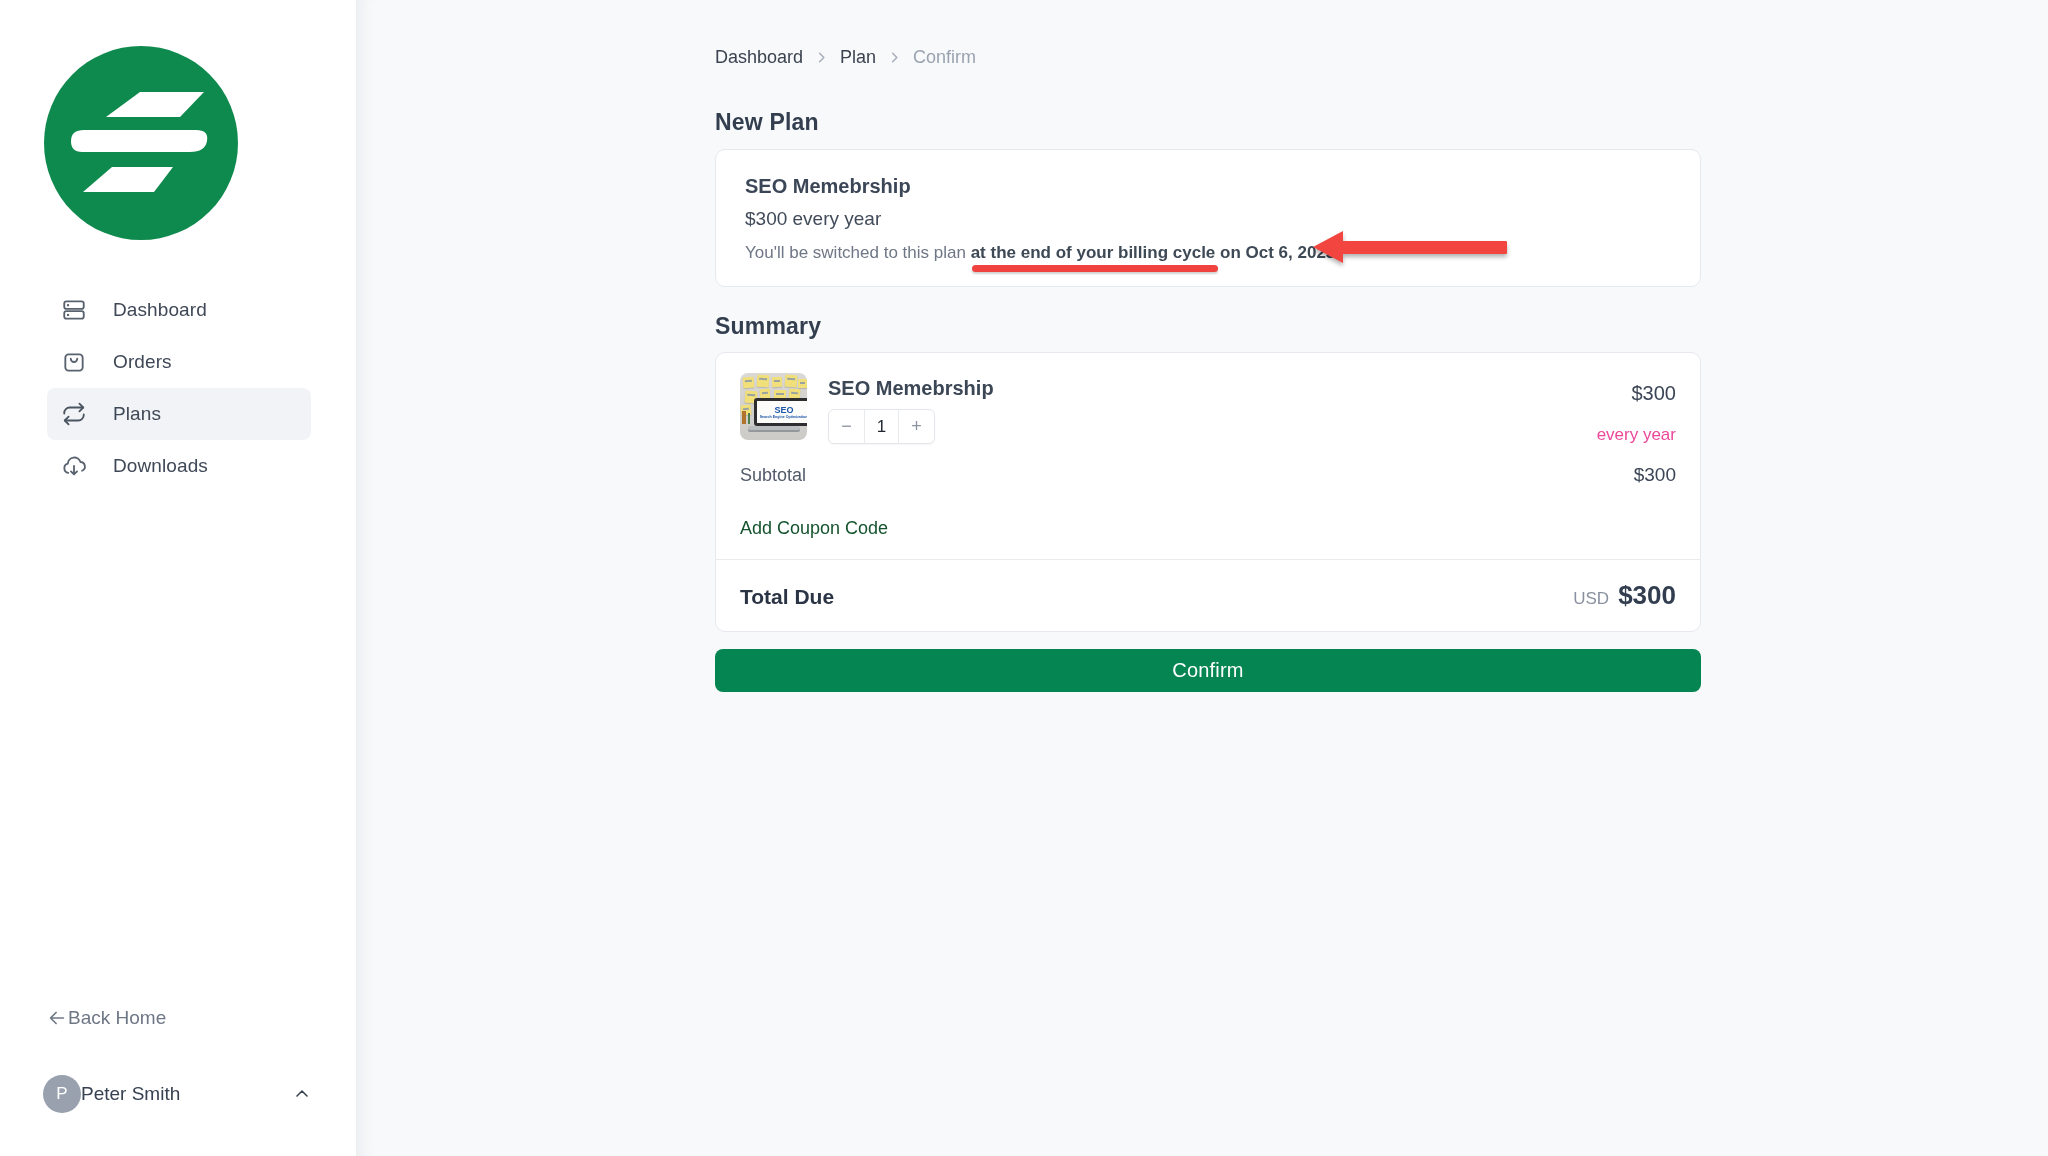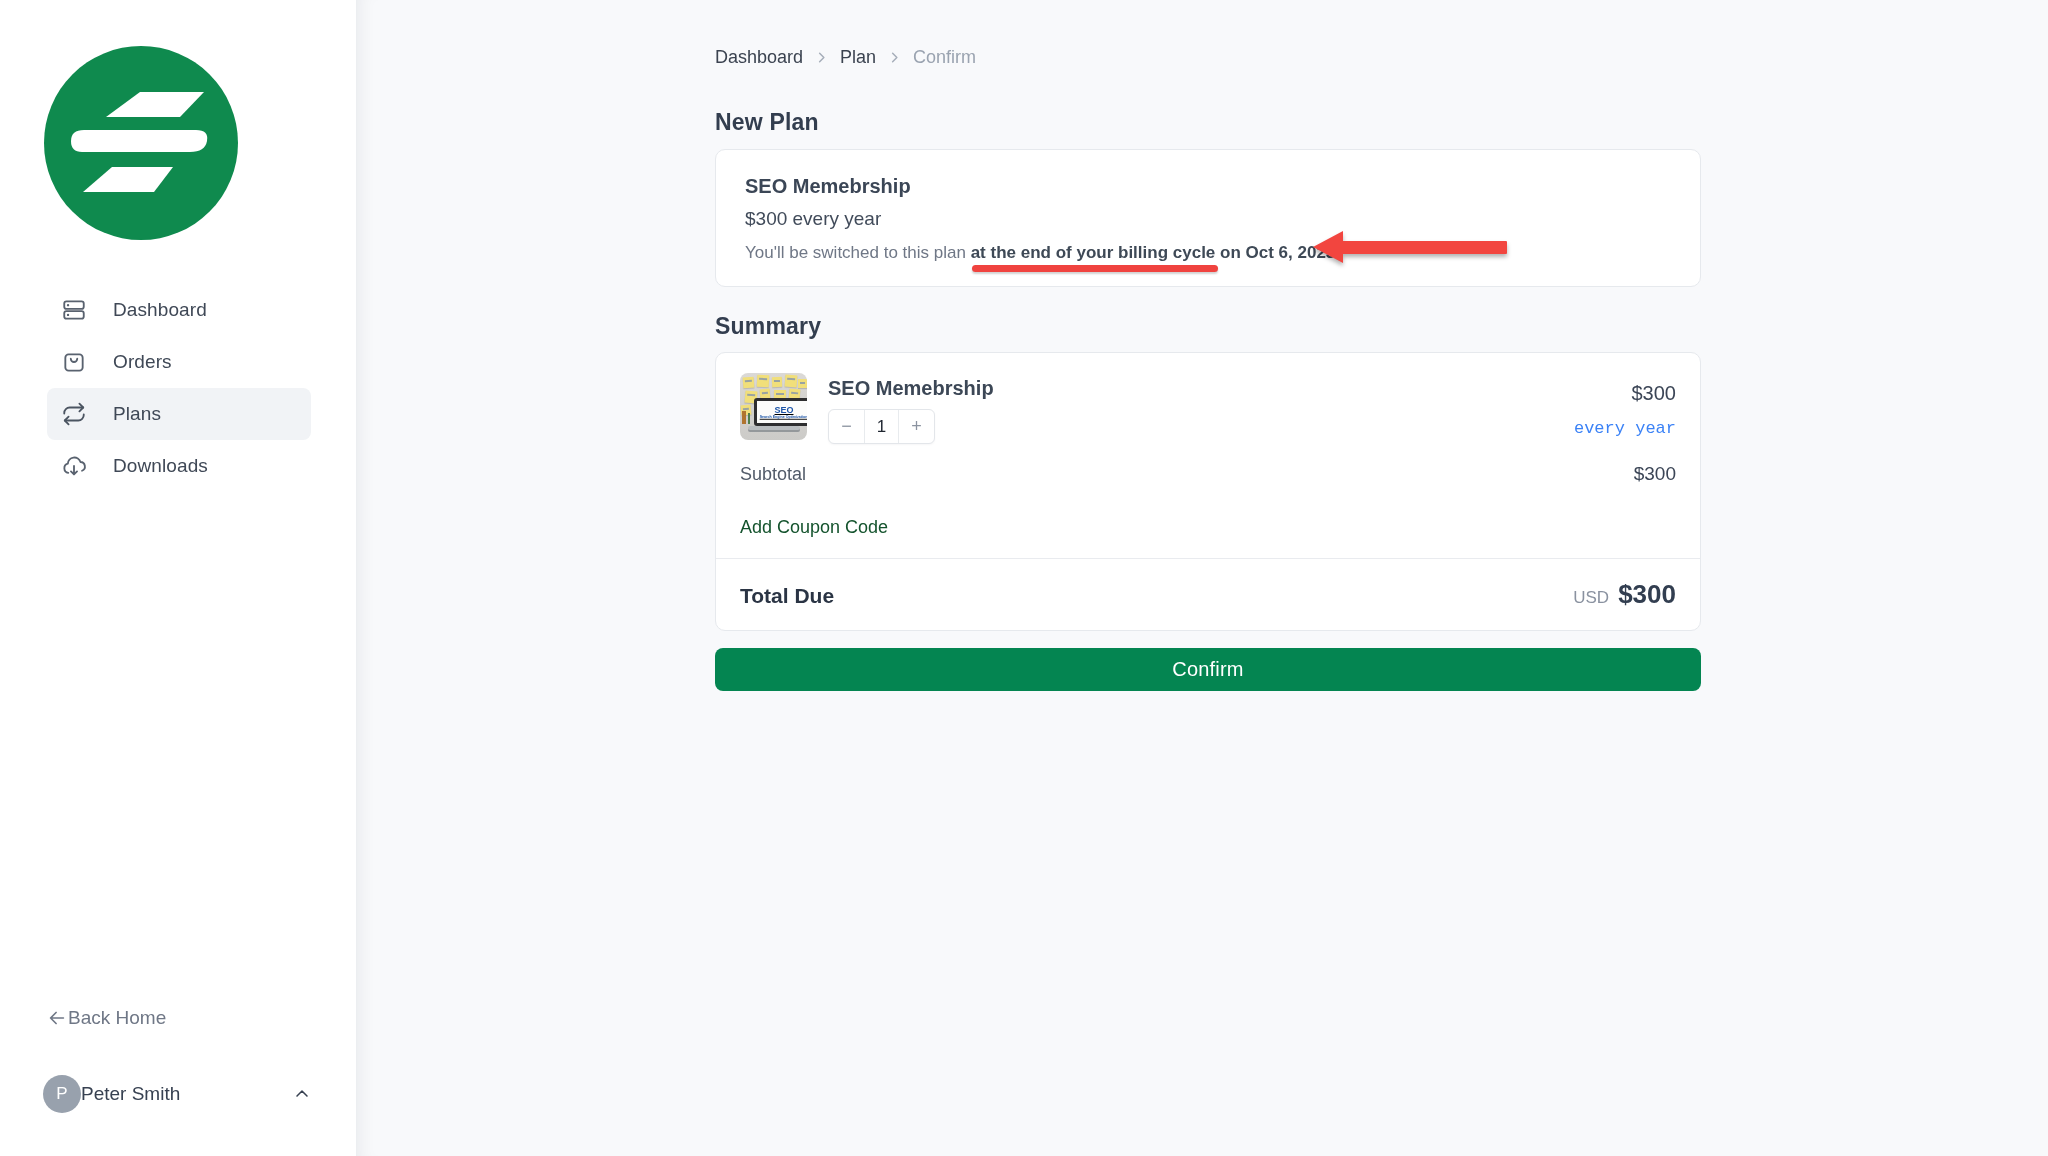--- a/index.html
+++ b/index.html
@@ -58,38 +58,38 @@
     border-right:30px solid #f2453f; }
   
   .summary-card{ margin-top:12px; padding:20px 24px; }
   .item-row{ display:flex; align-items:flex-start; gap:21px; }
   .thumb{ width:67px; height:67px; border-radius:8px; overflow:hidden; position:relative;
     background:linear-gradient(#dbd9d6,#ccCBc8); flex:0 0 67px; }
   .note{ position:absolute; background:#f1df7a; box-shadow:0 1px 1px rgba(0,0,0,.15); }
   .note::after{ content:""; position:absolute; left:2px; right:2px; top:3px; height:2px; background:#7389b4; opacity:.7; }
   .t-screen{ position:absolute; left:14px; top:25px; width:60px; height:28px;
     background:#fcfcfb; border:3px solid #2e2e30; border-radius:3px; display:flex;
-    flex-direction:column; align-items:center; justify-content:center;text-decoration:underline; }
+    flex-direction:column; align-items:center; justify-content:center; }
   .t-seo{ font-size:9px; font-weight:700; color:#1d55a8; line-height:9px; }
   .t-sub{ font-size:4px; font-weight:700; color:#1d55a8; line-height:4px; transform:scale(.9); white-space:nowrap; }
   .t-base{ position:absolute; left:8px; top:53px; width:52px; height:4px;
     background:#b9bdc0; border-radius:2px; box-shadow:0 2px 0 #94989b; }
   .t-pencils{ position:absolute; left:2px; top:38px; width:4px; height:13px; background:#b0742f;
     box-shadow:5px 1px 0 -1px #4f7f4a; }
   .item-mid{ flex:1; padding-top:4px; }
   .item-name{ font-size:20px; font-weight:600; color:#3c4756; }
   .stepper{ display:inline-flex; margin-top:9px; border:1px solid #e3e6ea; border-radius:6px;
     background:#fff; overflow:hidden; box-shadow:0 1px 2px rgba(16,24,40,.04); }
   .stepper .cell{ width:35px; height:33px; display:flex; align-items:center; justify-content:center;
     font-size:18px; }
   .stepper .btn{ color:#8b93a0; cursor:pointer; }
   .stepper .qty{ border-left:1px solid #e8ebee; border-right:1px solid #e8ebee; color:#1f2630; font-size:17px; }
   .item-right{ text-align:right; padding-top:9px; }
   .item-price{ font-size:20px; font-weight:500; color:#3b4556; }
-  .item-period{ font-size:17px; color:#3b82f6; margin-top:14px;font-family:Liberation Mono, monospace; }
+  .item-period{ font-size:17px; color:#ec4899; margin-top:20px; }
   .srow{ display:flex; justify-content:space-between; align-items:center; }
   .row-subtotal{ margin-top:19px;gap:21px; }
   .srow .slabel{ font-size:18px; color:#525b69; }
   .srow .svalue{ font-size:19px; font-weight:500; color:#3b4556; }
   .coupon{ margin-top:32px; font-size:18px; color:#14532d; cursor:pointer; width:max-content; }
   .divider{ height:1px; background:#e9ebef; margin:20px -24px; }
   .pay-right{ display:flex; align-items:center; gap:11px; }
   .visa-badge{ width:42px; height:27px; border-radius:5px;
     background:linear-gradient(#2a4ea8,#16367f); display:flex; align-items:center; justify-content:center; }
   .visa-text{ color:#fff; font-size:13px; font-weight:700; font-style:italic; letter-spacing:-.3px; }

